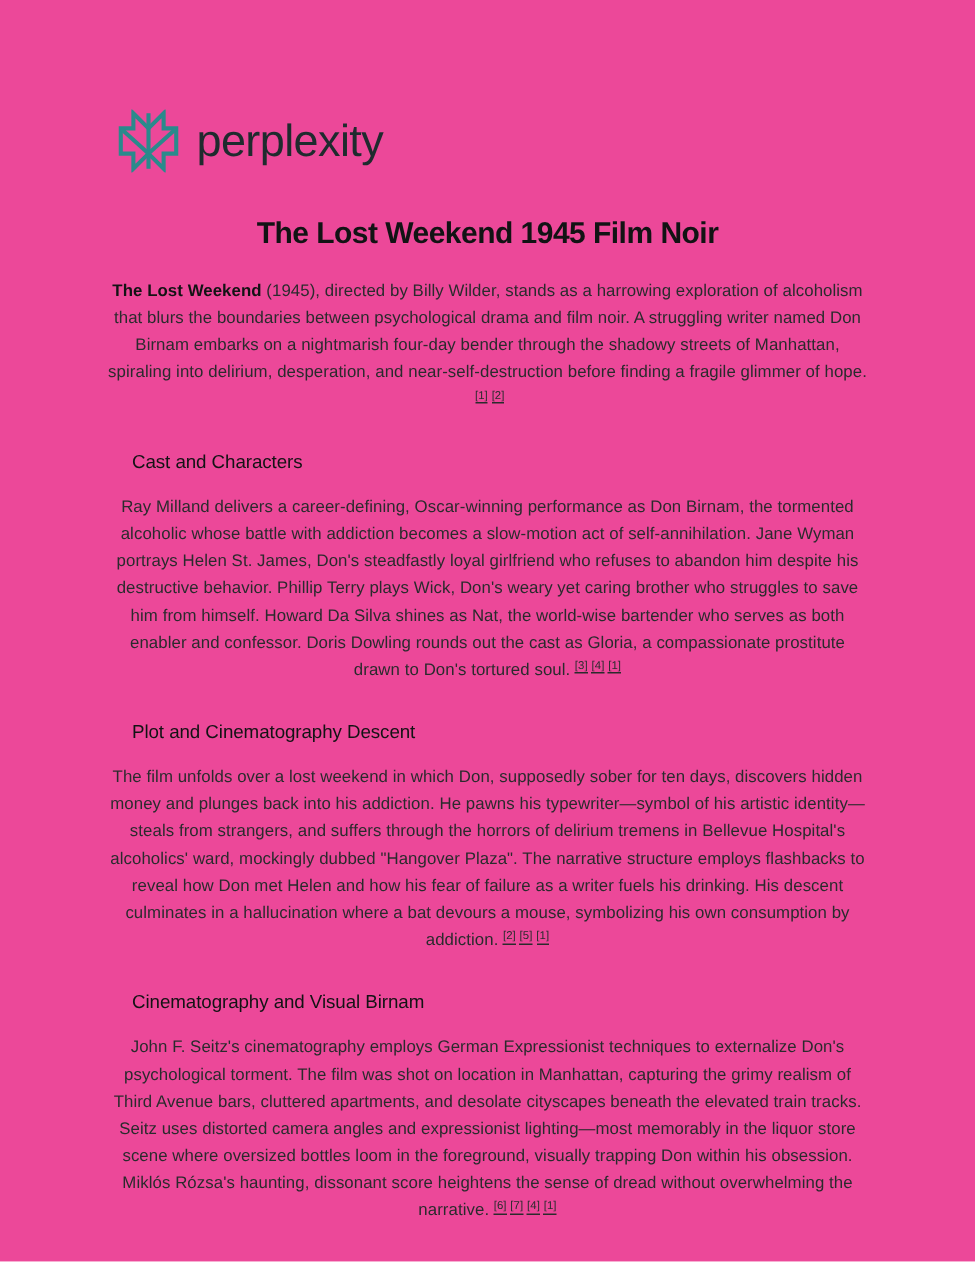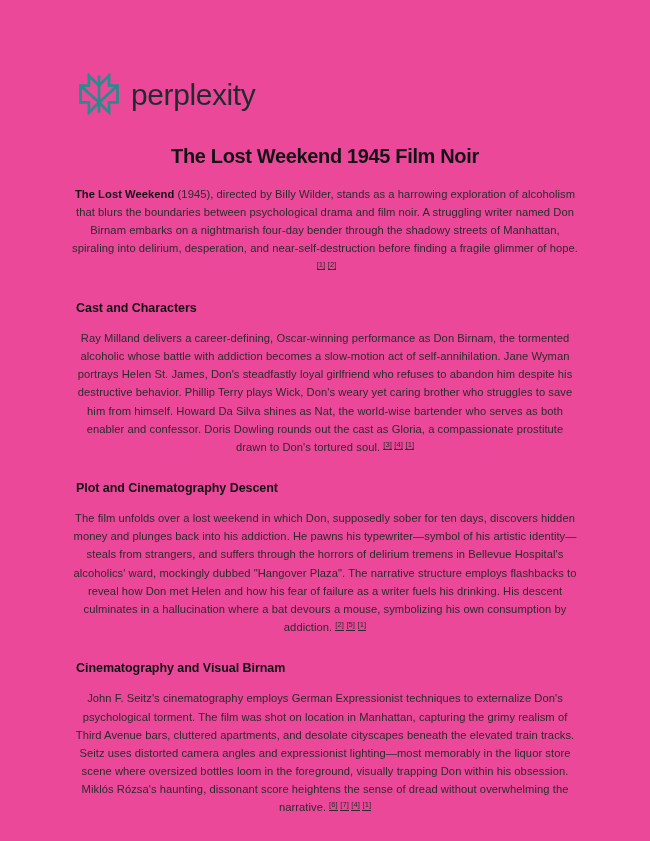--- a/index.html
+++ b/index.html
@@ -56,23 +56,23 @@
     line-height: 1.25;
     font-weight: bold;
     letter-spacing: -0.35px;
     margin: 0 0 16px 0;
     color: #121314;
     text-align: center;
   }
   h2.section-title {
     font-size: 12.5px;
     line-height: 1.3;
-    font-weight: bold;
+    font-weight: normal;
     letter-spacing: -0.05px;
-    margin: 24px 0 13px 4px;
+    margin: 24px 0 13px 16px;
     color: #121314;
   }
 
   
   p.body-text {
     font-size: 11.2px;
     line-height: 1.62;
     margin: 0 0 2px 0;
     color: #2a2b2d;
     text-align: center;

